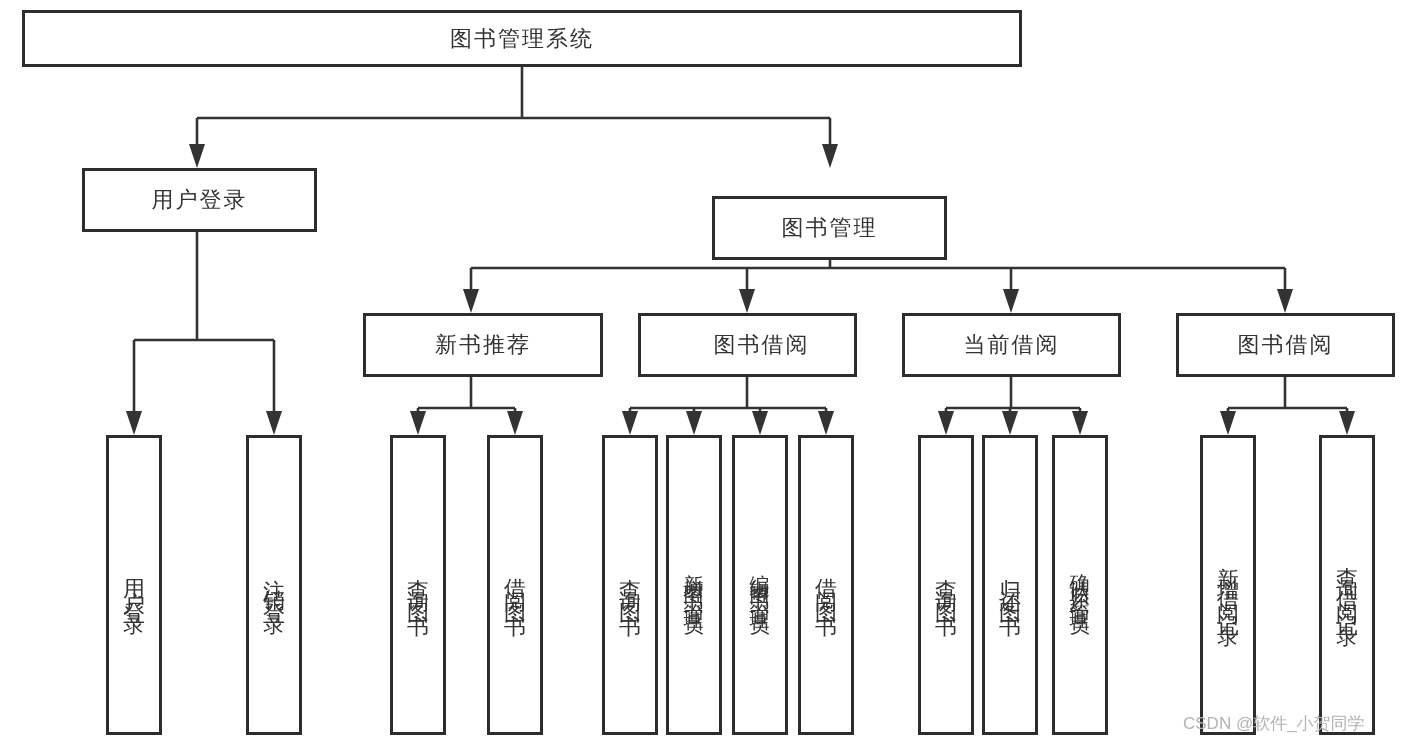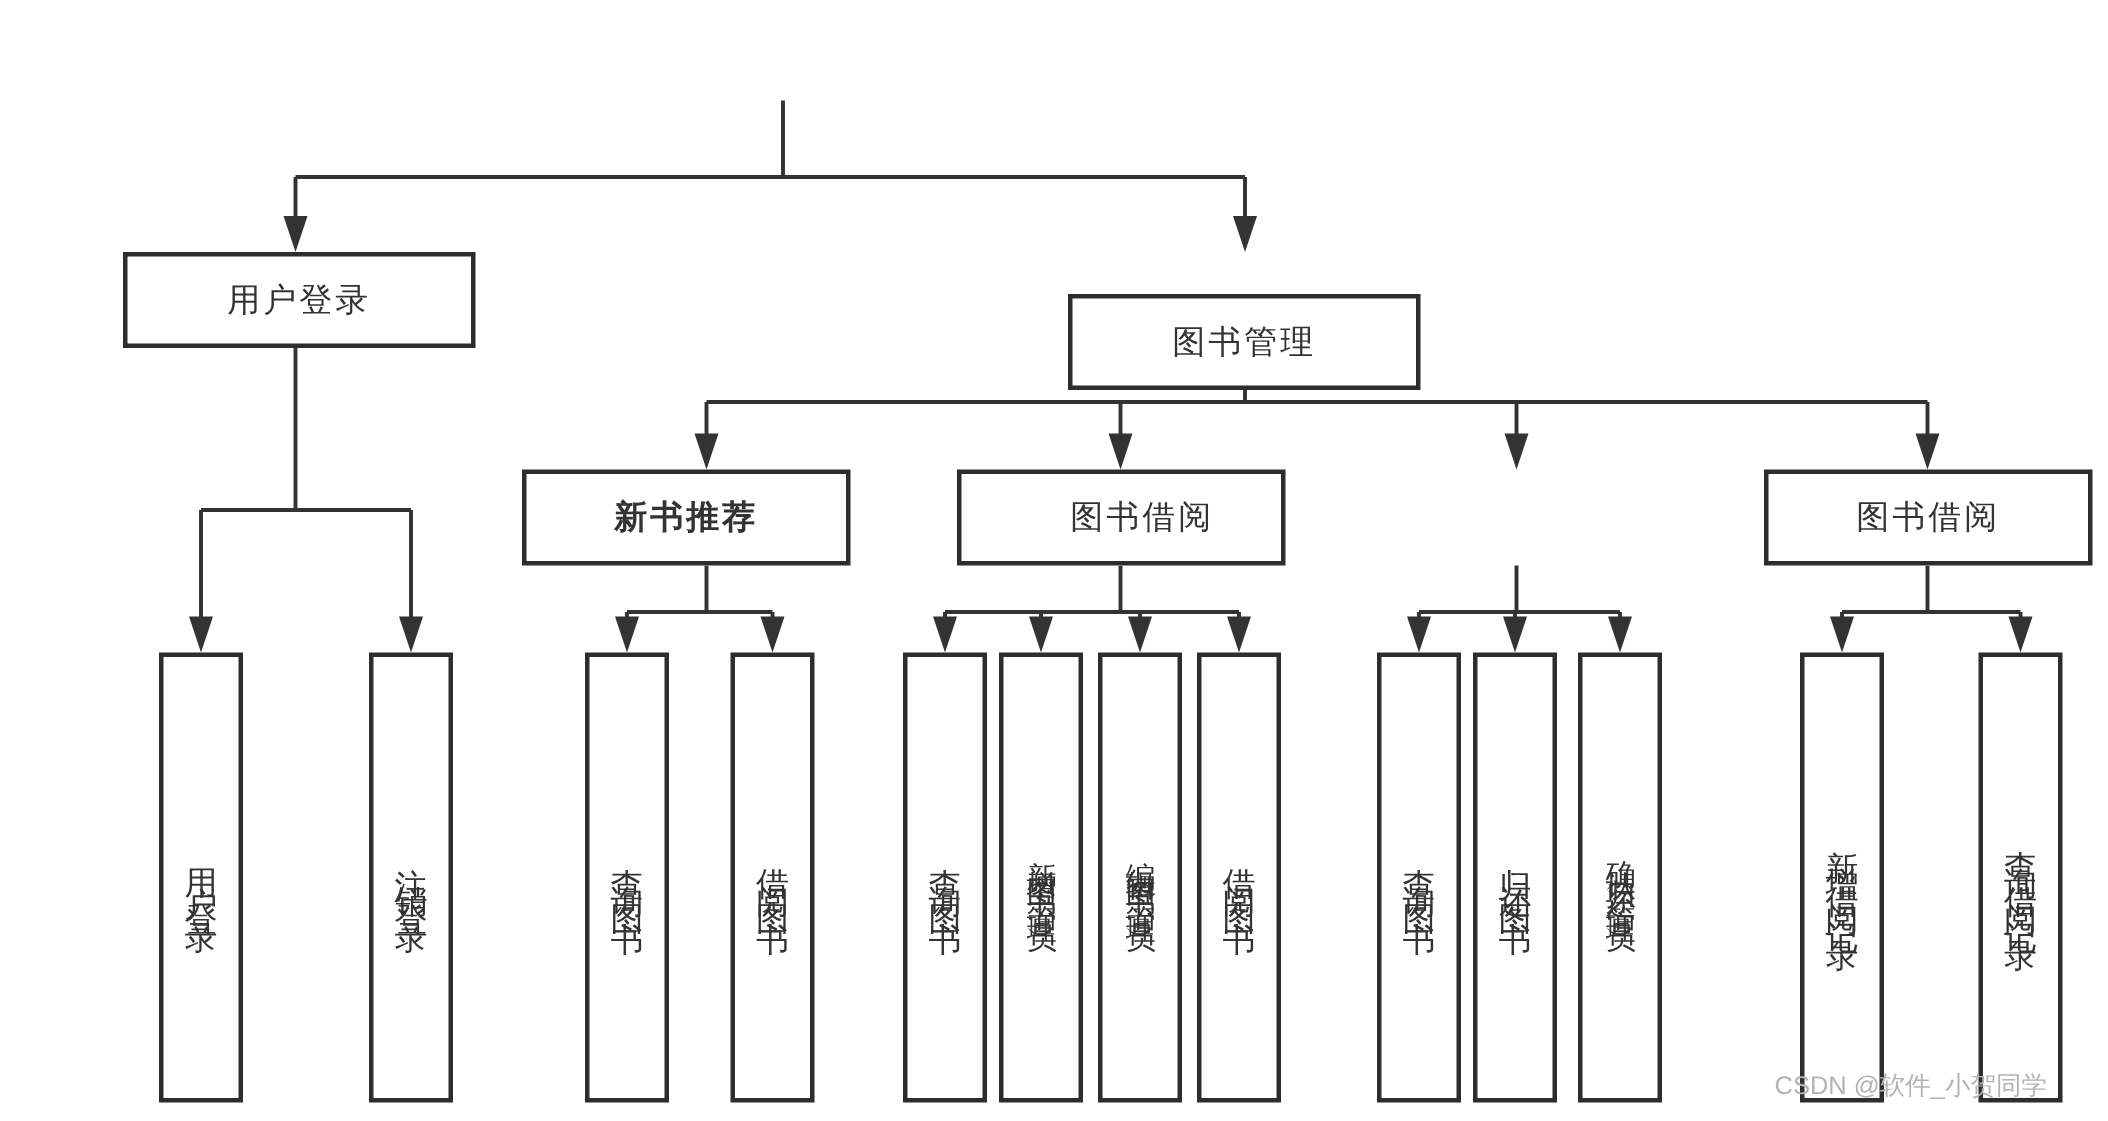--- a/index.html
+++ b/index.html
@@ -102,33 +102,39 @@
       <polygon points="752,411 768,411 760,435"></polygon>
       <polygon points="818,411 834,411 826,435"></polygon>
       <polygon points="938,411 954,411 946,435"></polygon>
       <polygon points="1002,411 1018,411 1010,435"></polygon>
       <polygon points="1072,411 1088,411 1080,435"></polygon>
       <polygon points="1220,411 1236,411 1228,435"></polygon>
       <polygon points="1339,411 1355,411 1347,435"></polygon>
     </g>
   </svg>
 
+  <div class="node hnode" style="left:22px; top:10px; width:1000px; height:57px;">
+    <span>图书管理系统</span>
+  </div>
 
   <div class="node hnode" style="left:82px; top:168px; width:235px; height:64px;">
     <span>用户登录</span>
   </div>
   <div class="node hnode" style="left:712px; top:168px; width:235px; height:64px;margin-top:28px;">
     <span>图书管理</span>
   </div>
 
-  <div class="node hnode" style="left:348px; top:313px; width:219px; height:64px;font-weight:bold;">
+  <div class="node hnode" style="left:363px; top:313px; width:240px; height:64px;">
     <span>新书推荐</span>
   </div>
   <div class="node hnode" style="left:638px; top:313px; width:219px; height:64px;padding-left:28px;">
     <span>图书借阅</span>
+  </div>
+  <div class="node hnode" style="left:902px; top:313px; width:219px; height:64px;">
+    <span>当前借阅</span>
   </div>
   <div class="node hnode" style="left:1176px; top:313px; width:219px; height:64px;">
     <span>图书借阅</span>
   </div>
 
   <div class="node leaf" style="left:106px;">
     <span class="vtext">用户登录</span>
   </div>
   <div class="node leaf" style="left:246px;">
     <span class="vtext">注销登录</span>

